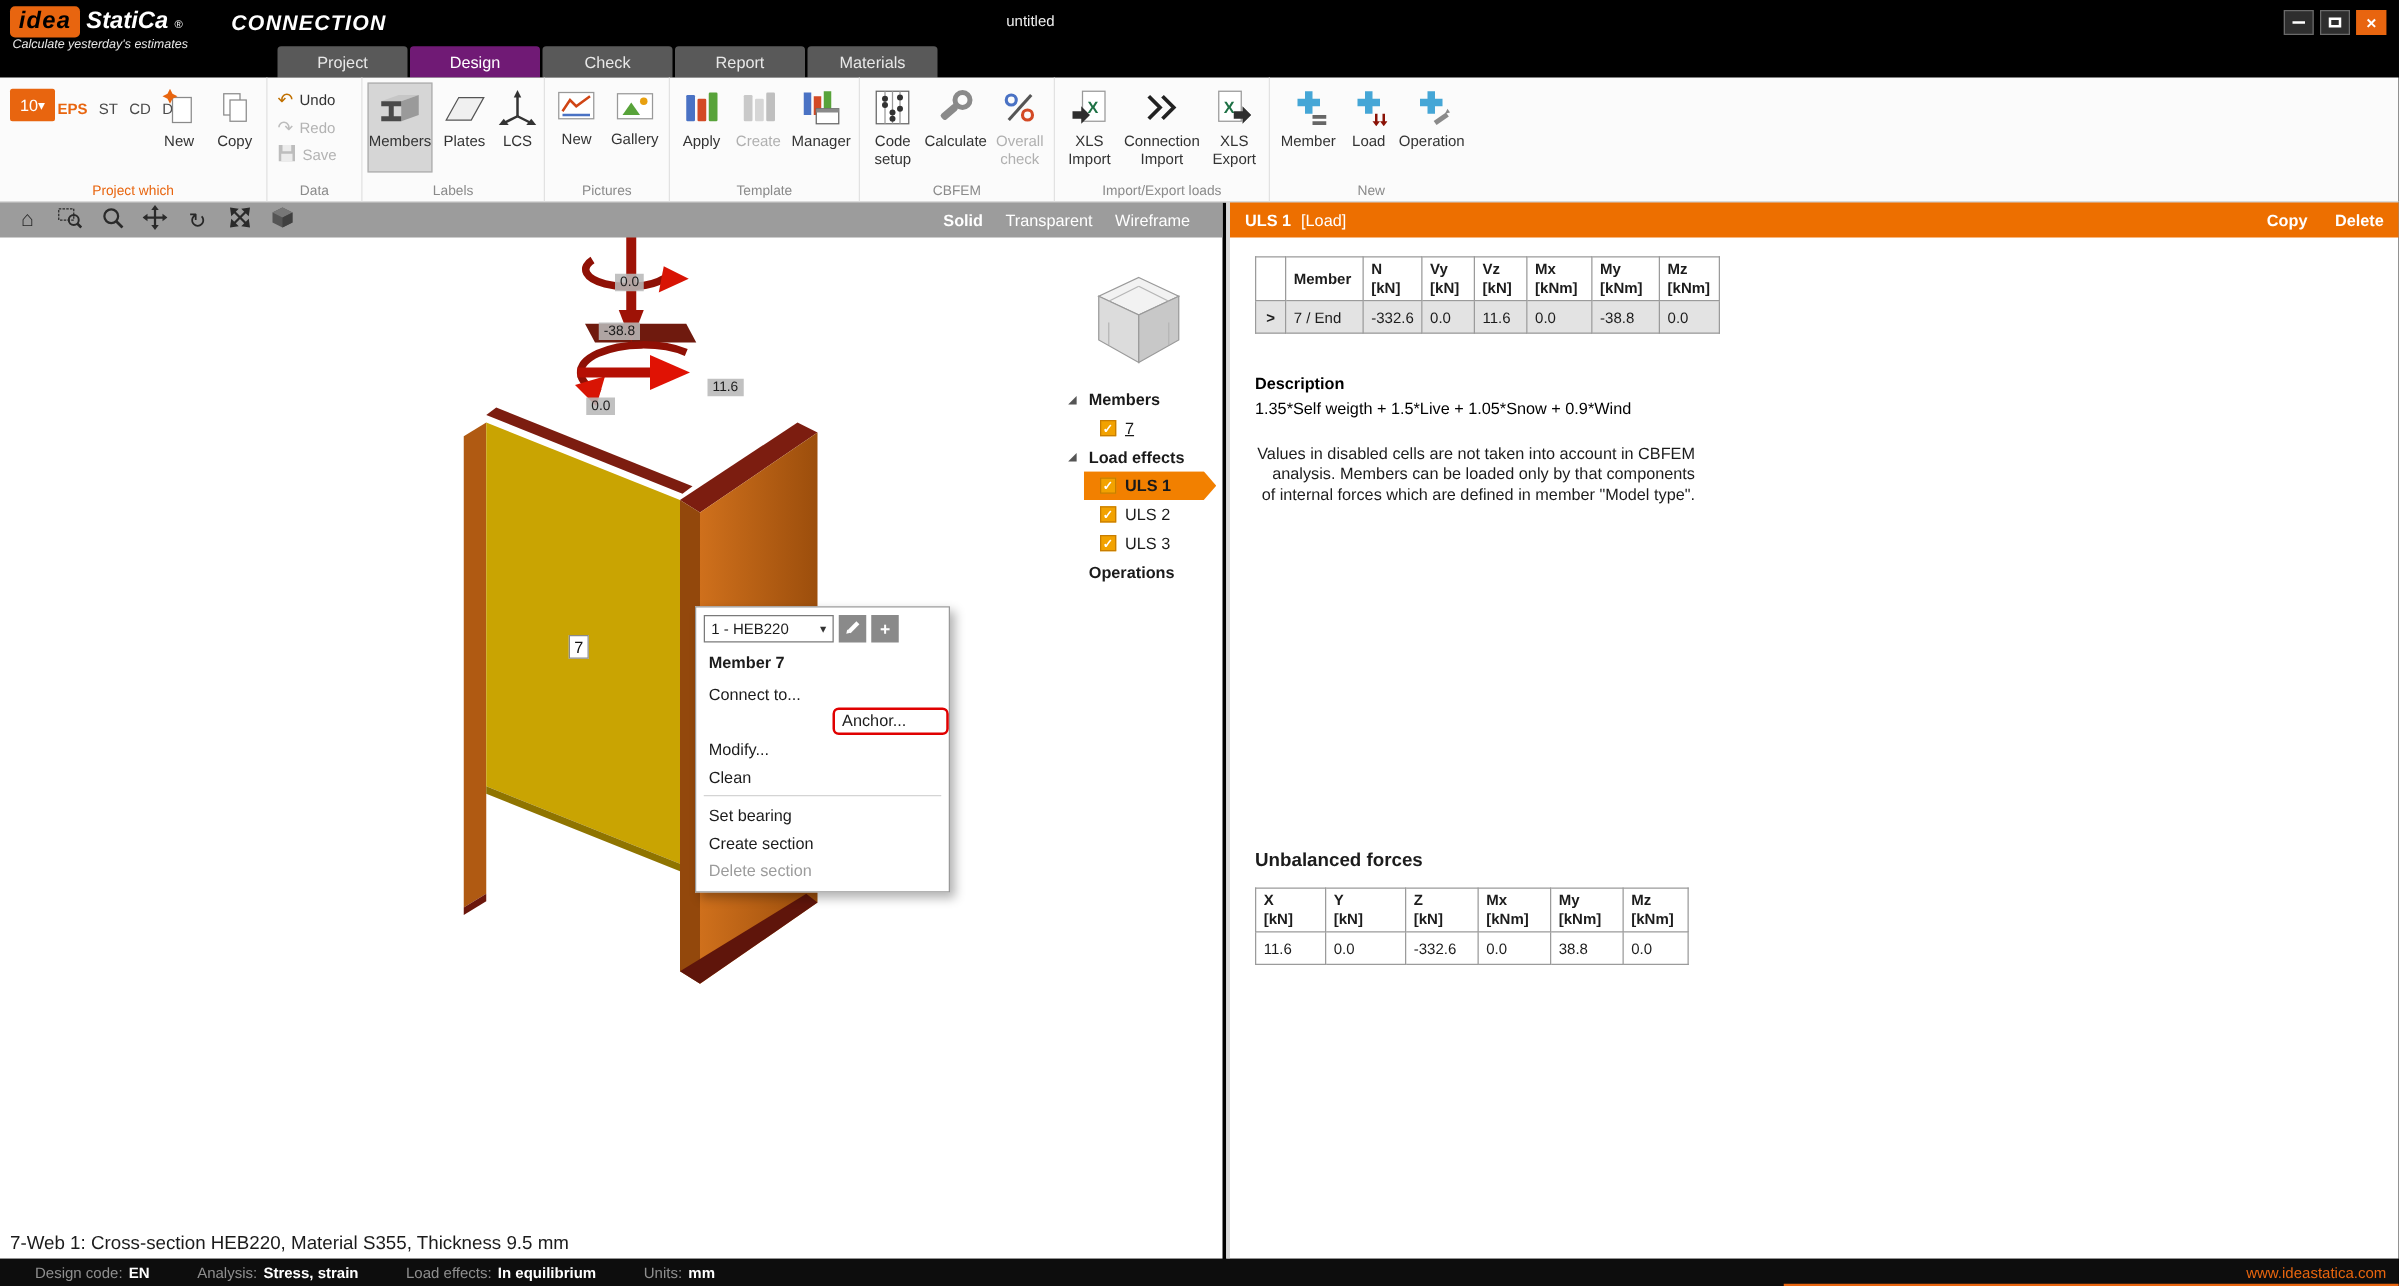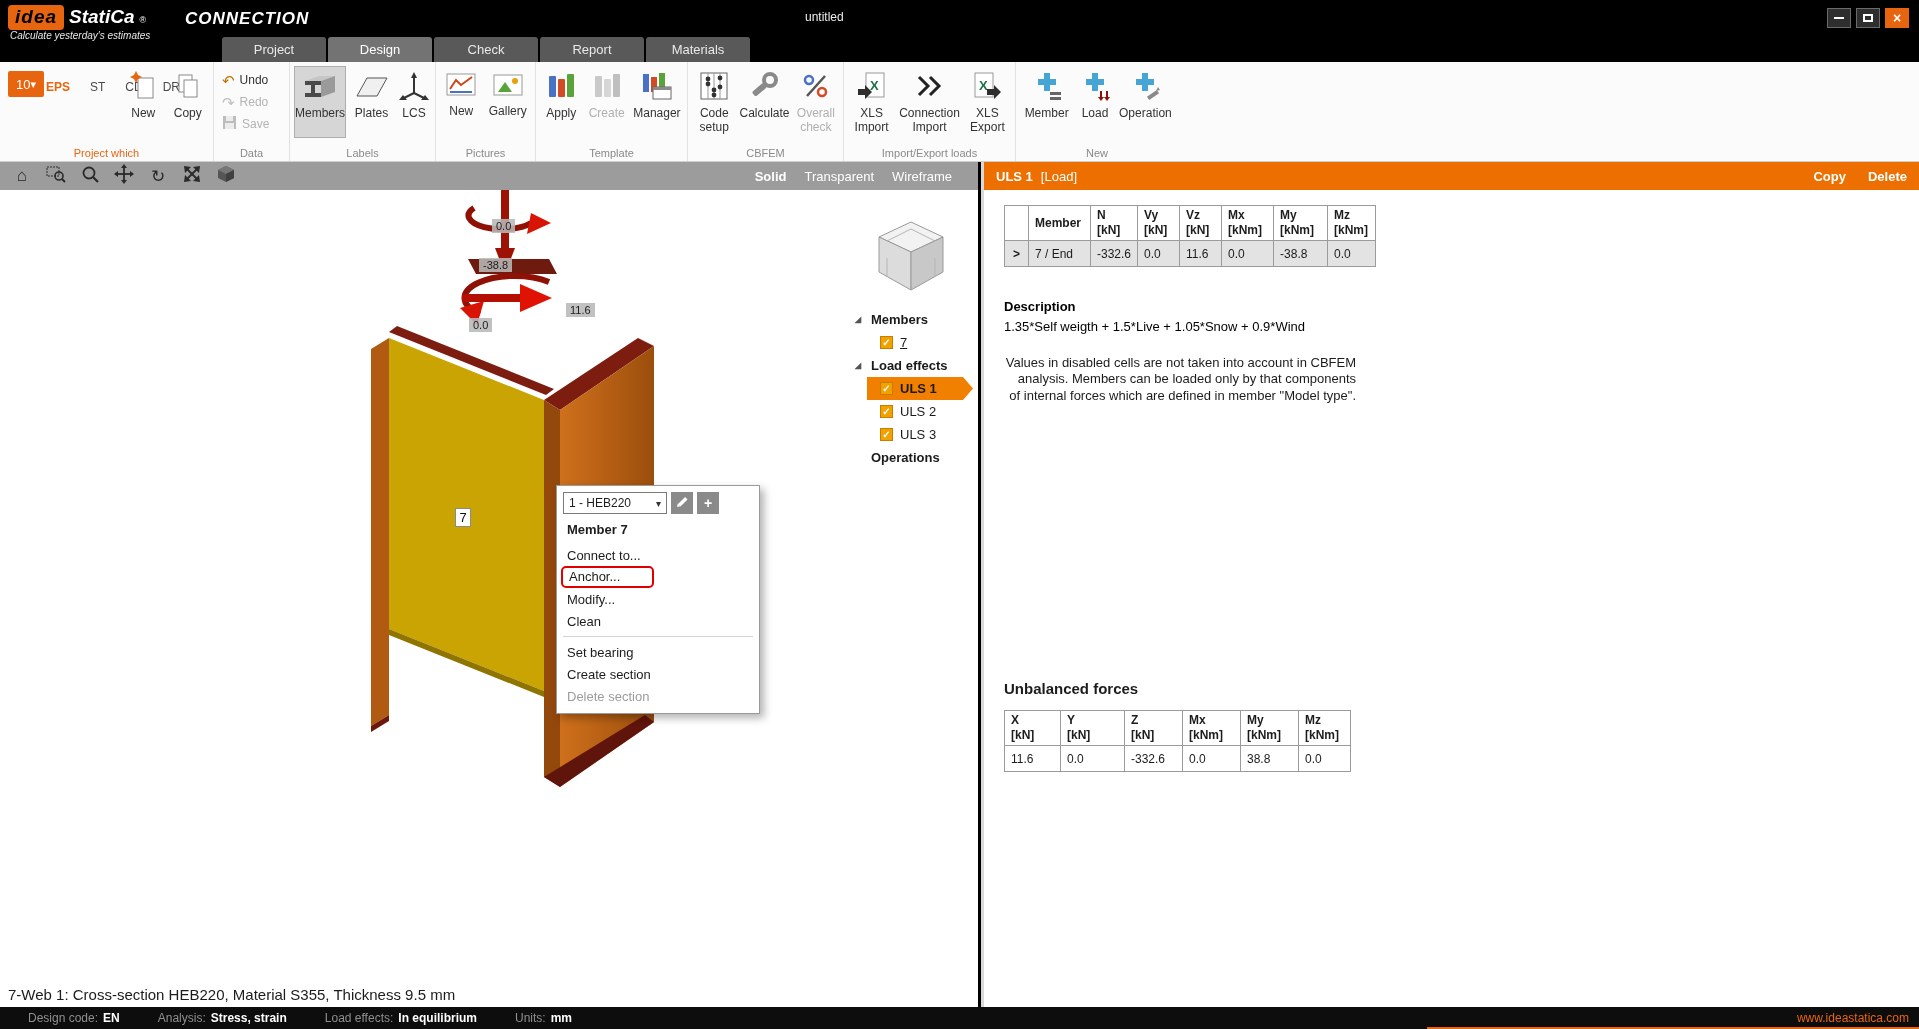--- a/index.html
+++ b/index.html
@@ -20,21 +20,21 @@
   .doc-title { position:absolute; top:10px; left:805px; color:#eee; font-size:12px; }
   .win-controls { position:absolute; top:8px; right:10px; display:flex; gap:5px; }
   .win-btn { width:24px; height:20px; background:#2e2e2e; border:1px solid #6a6a6a; color:#fff;
     display:flex; align-items:center; justify-content:center; font-size:12px; }
   .win-btn.close { background:#e8650f; border-color:#e8650f; font-size:14px; font-weight:bold; }
   .min-glyph { width:10px; height:2px; background:#fff; display:block; }
   .max-glyph { width:10px; height:8px; border:2px solid #fff; display:block; }
   .tabbar { position:absolute; bottom:0; left:222px; display:flex; gap:2px; }
   .tab { width:104px; height:25px; background:#595959; color:#e8e8e8; font-size:13px;
     display:flex; align-items:center; justify-content:center; border-radius:3px 3px 0 0; }
-  .tab.active { background:#737373; color:#fff; }
+  .tab.active { background:#701a75; color:#fff; }
 
   
   .ribbon { position:absolute; top:62px; left:0; width:100%; height:100px; background:#fbfbfb;
     border-bottom:1px solid #cfcfcf; display:flex; }
   .rb-group { position:relative; height:100%; border-right:1px solid #e2e2e2; padding:4px 4px 18px; }
   .rb-content { display:flex; height:78px; align-items:flex-start; gap:2px; }
   .rb-group-label { position:absolute; bottom:2px; left:0; width:100%; text-align:center;
     font-size:11px; color:#8a8a8a; }
   .rb-group-label.orange { color:#e8650f; }
   .rb-btn { width:56px; min-height:72px; display:flex; flex-direction:column; align-items:center;
@@ -43,21 +43,21 @@
   .rb-btn.pressed { background:#d6d6d6; border-color:#adadad; }
   .rb-btn.disabled .rb-label { color:#b0b0b0; }
   .sm-col { display:flex; flex-direction:column; gap:2px; padding-top:4px; }
   .sm-row { display:flex; align-items:center; gap:5px; font-size:12px; color:#333; height:20px; padding:0 4px; }
   .sm-row.disabled { color:#b3b3b3; }
   .glyph-ic { font-size:15px; line-height:1; }
   .pi-left { display:flex; width:116px; padding:5px 4px 0; }
   .pi-dropdown { height:26px; background:#e8650f; color:#fff; display:flex; align-items:center;
     padding:0 8px; font-size:13px; border-radius:2px; }
   .pi-dropdown .dd-arrow { margin-left:auto; font-size:11px; }
-  .pi-types { display:flex; gap:20px; margin-top:9px; font-size:12px; color:#4a4a4a; padding-left:2px; }
+  .pi-types { display:flex; gap:9px; margin-top:9px; font-size:12px; color:#4a4a4a; padding-left:2px; }
   .pi-types .t.on { color:#e8650f; font-weight:bold; }
 
   
   .viewport { position:absolute; top:162px; left:0; width:978px; height:845px; background:#fff; }
   .vp-toolbar { position:absolute; top:0; left:0; width:100%; height:28px; background:#9c9c9c;
     display:flex; align-items:center; gap:10px; padding:0 10px; }
   .vp-tool { width:24px; height:22px; display:flex; align-items:center; justify-content:center;
     color:#272727; font-size:17px; }
   .vp-modes { margin-left:auto; display:flex; gap:18px; padding-right:16px; color:#fff; font-size:13px; }
   .vp-mode.active { font-weight:bold; }
@@ -87,21 +87,21 @@
   .cm-head { display:flex; gap:4px; padding:6px 6px 5px; align-items:center; }
   .cm-dd { width:104px; height:22px; border:1px solid #7a7a7a; display:flex; align-items:center;
     padding:0 5px; font-size:12px; background:#fff; }
   .cm-dd .dd-arrow { margin-left:auto; font-size:10px; color:#333; }
   .cm-tool { width:22px; height:22px; background:#8a8a8a; color:#fff; display:flex; align-items:center;
     justify-content:center; font-size:14px; font-weight:bold; }
   .cm-title { font-weight:bold; padding:3px 10px 7px; }
   .cm-item { height:22px; display:flex; align-items:center; padding-left:10px; }
   .cm-item.disabled { color:#9c9c9c; }
   .cm-sep { border-top:1px solid #d4d4d4; margin:4px 6px; }
-  .cm-item.anchor { padding-left:4px; }
+  .cm-item.anchor { padding-left:4px;justify-content:flex-end; }
   .red-box { display:inline-block; border:2px solid #e00000; border-radius:5px; padding:1px 32px 2px 6px; }
 
   
   .props { position:absolute; top:162px; left:981px; width:938px; height:845px; background:#fff;
     border-left:3px solid #d9d9d9; }
   .props-header { height:28px; background:#ed6f00; color:#fff; display:flex; align-items:center;
     padding:0 12px; font-size:13px; gap:8px; }
   .props-header .ph-title { font-weight:bold; }
   .props-header .ph-actions { margin-left:auto; display:flex; gap:22px; font-weight:bold; }
   .ptable { border-collapse:collapse; font-size:12px; color:#1c1c1c; }

